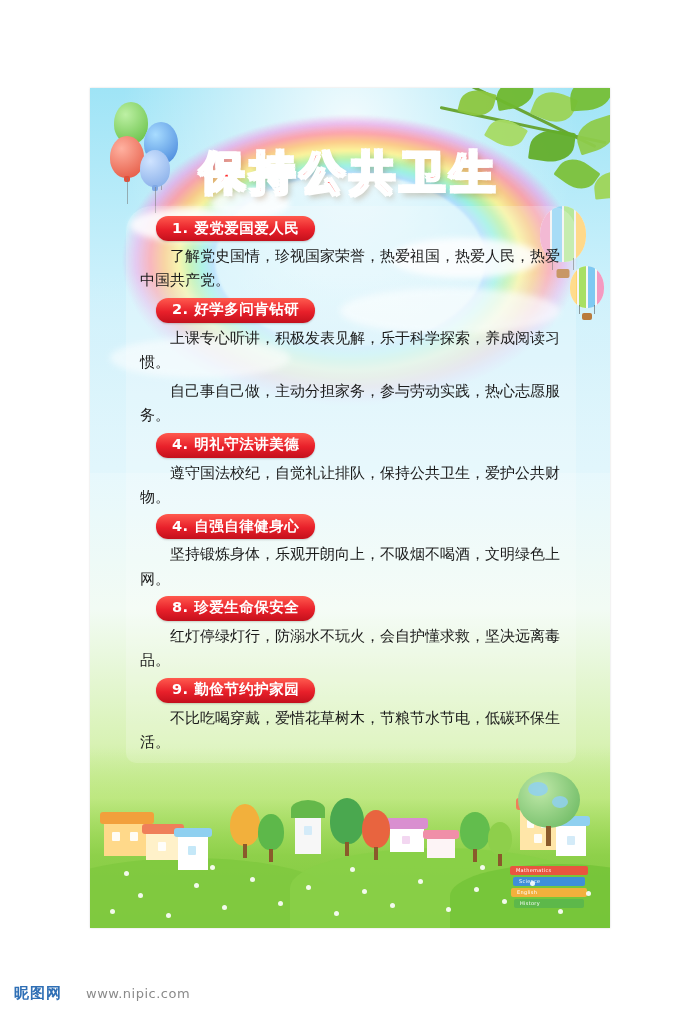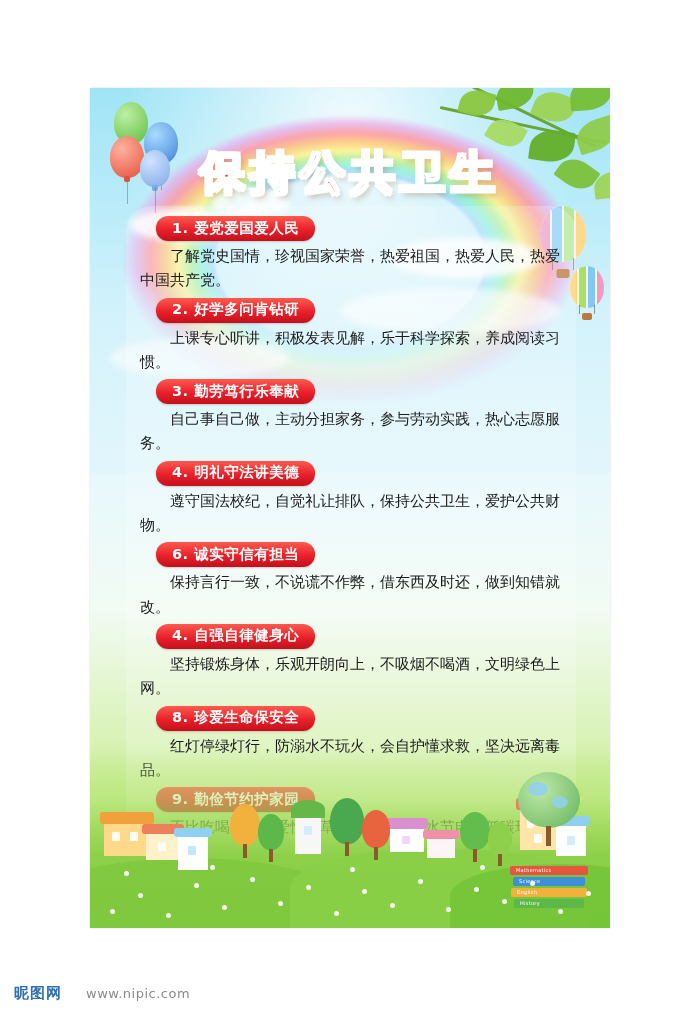--- a/index.html
+++ b/index.html
@@ -234,34 +234,29 @@
       <div class="rule-head">1. 爱党爱国爱人民</div>
       <div class="rule-body">了解党史国情，珍视国家荣誉，热爱祖国，热爱人民，热爱中国共产党。</div>
     </div>
 
     <div class="rule">
       <div class="rule-head">2. 好学多问肯钻研</div>
       <div class="rule-body">上课专心听讲，积极发表见解，乐于科学探索，养成阅读习惯。</div>
     </div>
 
     <div class="rule">
-      <div class="rule-head">3. 勤劳笃行乐奉献</div>
       <div class="rule-body">自己事自己做，主动分担家务，参与劳动实践，热心志愿服务。</div>
     </div>
 
     <div class="rule">
       <div class="rule-head">4. 明礼守法讲美德</div>
       <div class="rule-body">遵守国法校纪，自觉礼让排队，保持公共卫生，爱护公共财物。</div>
     </div>
 
 
-    <div class="rule">
-      <div class="rule-head">6. 诚实守信有担当</div>
-      <div class="rule-body">保持言行一致，不说谎不作弊，借东西及时还，做到知错就改。</div>
-    </div>
 
     <div class="rule">
       <div class="rule-head">4. 自强自律健身心</div>
       <div class="rule-body">坚持锻炼身体，乐观开朗向上，不吸烟不喝酒，文明绿色上网。</div>
     </div>
 
     <div class="rule">
       <div class="rule-head">8. 珍爱生命保安全</div>
       <div class="rule-body">红灯停绿灯行，防溺水不玩火，会自护懂求救，坚决远离毒品。</div>
     </div>

